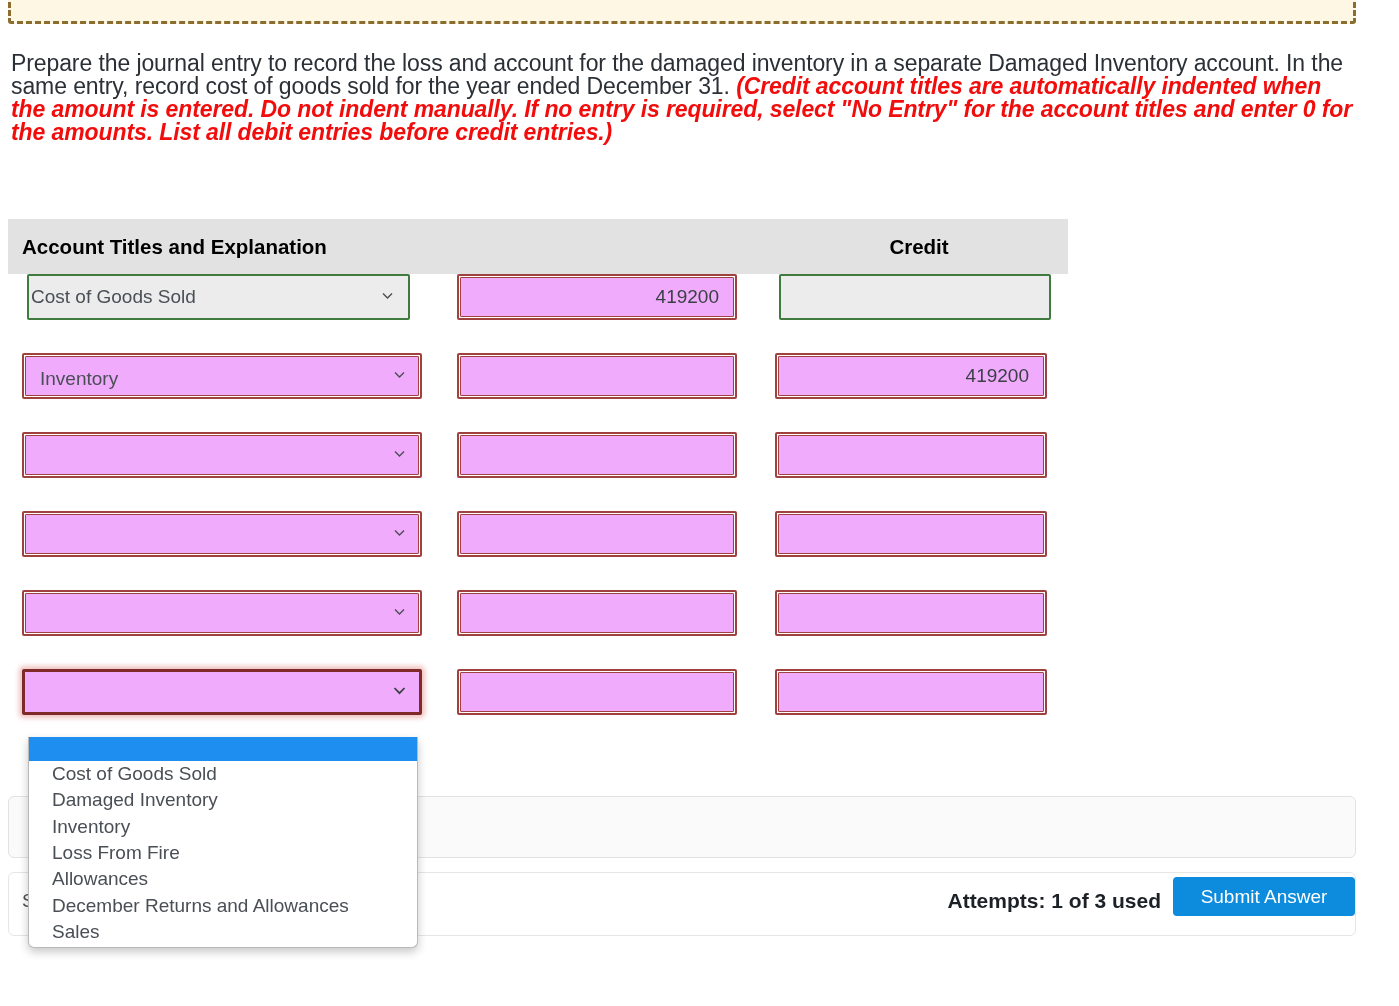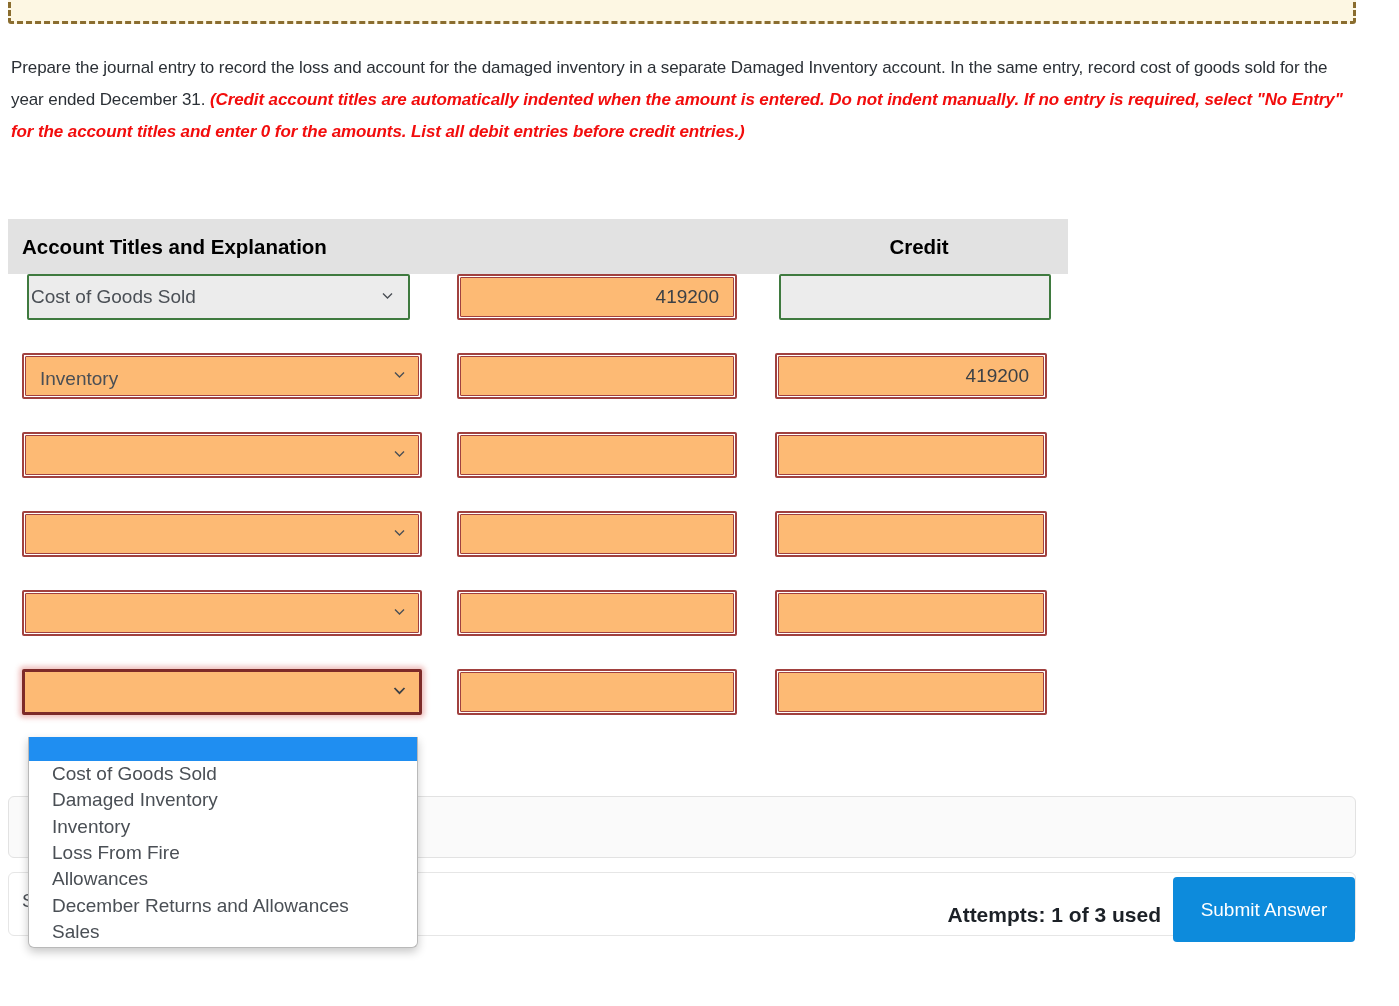--- a/index.html
+++ b/index.html
@@ -20,22 +20,22 @@
     background: #fdf7e3;
     border: 3px dashed #8a6d2f;
     border-radius: 3px;
   }
 
   
   .prompt {
     position: absolute;
     left: 11px; top: 52px;
     width: 1348px;
-    font-size: 17px;
-    line-height: 32px;
+    font-size: 23px;
+    line-height: 23px;
     color: #2b3036;
     letter-spacing: -0.1px;
   }
   .prompt .hint {
     color: #f20d0d;
     font-weight: bold;
     font-style: italic;
   }
 
   
@@ -65,21 +65,21 @@
     position: absolute;
     height: 46px;
     border: 2px solid #a1413f;
     background: #ffffff;
     border-radius: 2px;
     padding: 1px;
   }
   .fld > .inner {
     width: 100%; height: 100%;
     border: 1px solid #a1413f;
-    background: #fdba74;
+    background: #f0abfc;
     border-radius: 1px;
     display: flex; align-items: center;
     position: relative;
   }
   .fld.ok { border-color: #3f7a3f; background: #ececec; }
   .fld.ok > .inner { border-color: transparent; background: #ececec; }
 
   .fld.focused {
     border: 3px solid #7d2a28;
     box-shadow: 0 0 5px 3px rgba(220,120,115,0.45);
@@ -162,26 +162,25 @@
     color: #4a4f55;
     z-index: 5;
   }
   .attempts {
     position: absolute;
     right: 238px; top: 889px;
     font-size: 21px;
     font-weight: bold;
     color: #1c2127;
     white-space: nowrap;
-    margin-top: 14px;
   }
   .submit-btn {
     position: absolute;
     left: 1173px; top: 877px;
-    width: 182px; height: 65px;
+    width: 182px; height: 39px;
     background: #0d8bdc;
     border: none;
     border-radius: 4px;
     color: #ffffff;
     font-size: 19px;
     font-family: "Liberation Sans", sans-serif;
     cursor: pointer;
     display: flex; align-items: center; justify-content: center;
   }
 </style>

